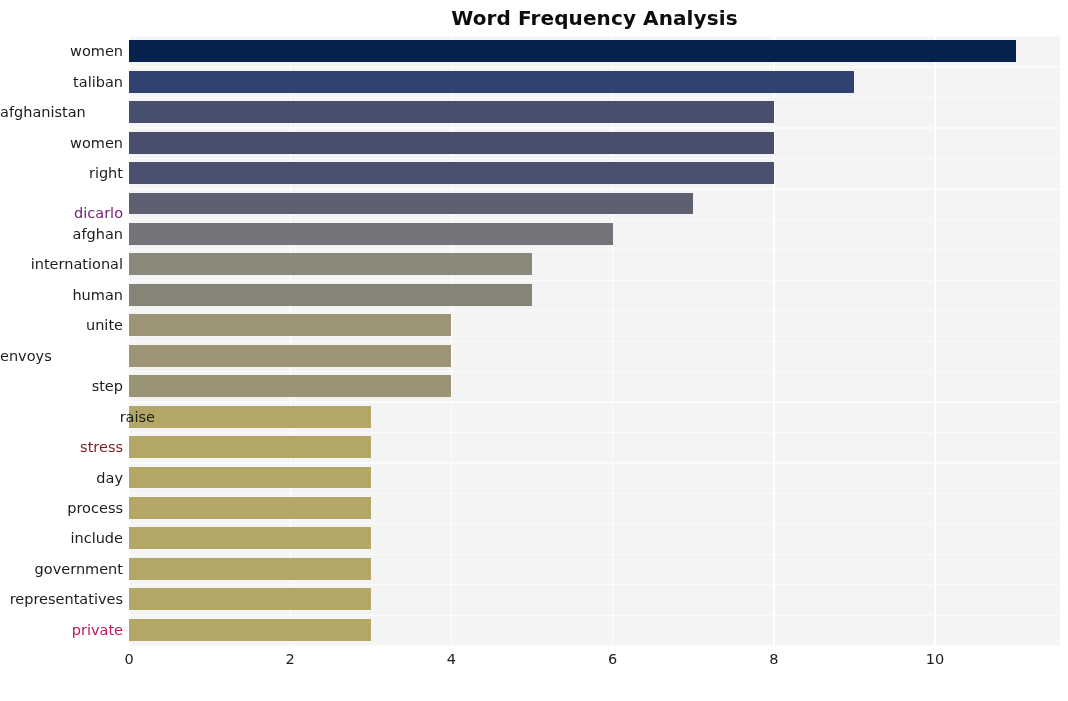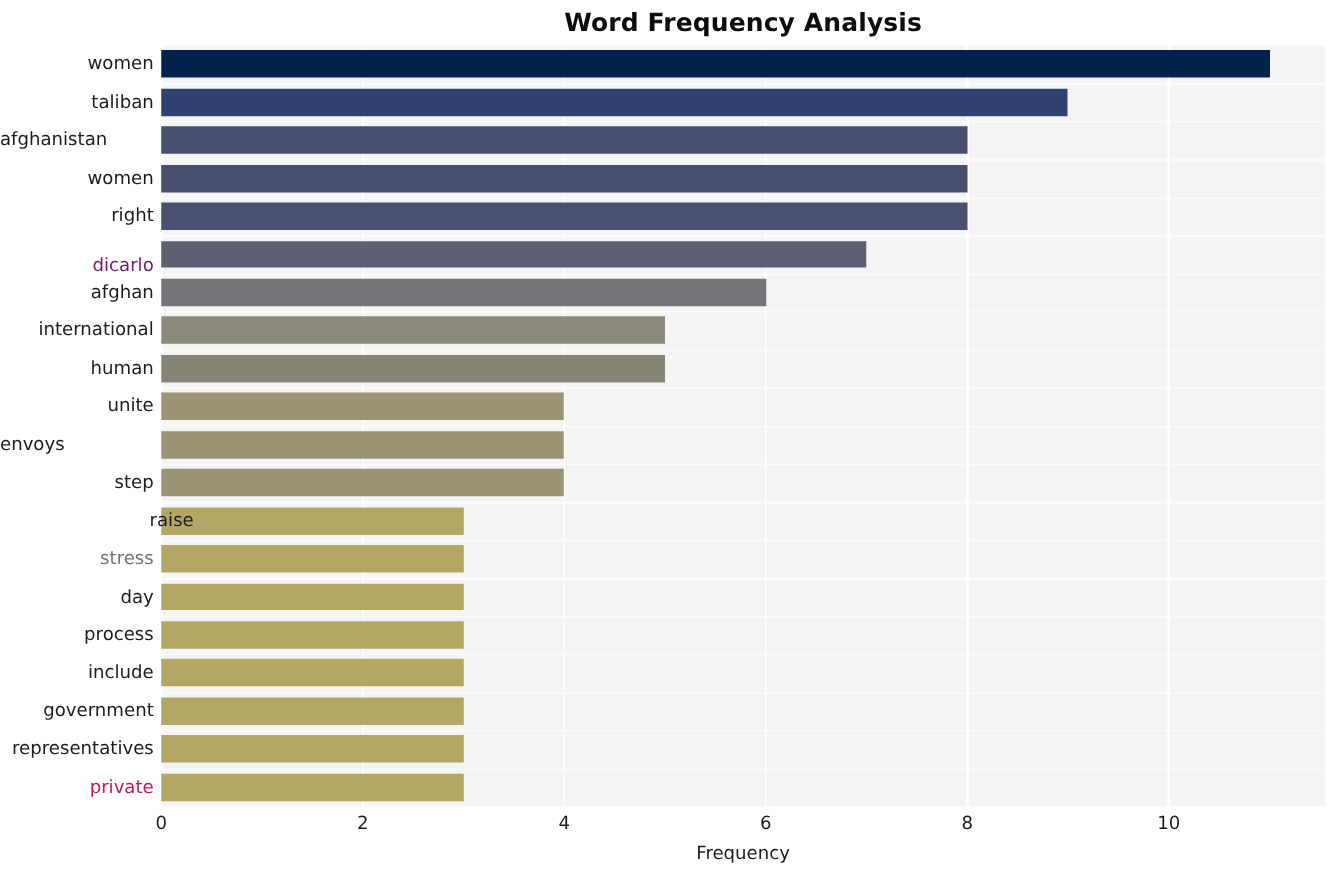--- a/index.html
+++ b/index.html
@@ -185,32 +185,31 @@
       <div class="ytick" style="top: 134.575px; width: 123px; left: 0px; text-align: right; color: rgb(28, 28, 28);">women</div>
       <div class="ytick" style="top: 165.025px; width: 123px; left: 0px; text-align: right; color: rgb(28, 28, 28);">right</div>
       <div class="ytick" style="top: 205px; width: 123px; left: 0px; text-align: right; color: #701a75;">dicarlo</div>
       <div class="ytick" style="top: 225.925px; width: 123px; left: 0px; text-align: right; color: rgb(28, 28, 28);">afghan</div>
       <div class="ytick" style="top: 256.375px; width: 123px; left: 0px; text-align: right; color: rgb(28, 28, 28);">international</div>
       <div class="ytick" style="top: 286.825px; width: 123px; left: 0px; text-align: right; color: rgb(28, 28, 28);">human</div>
       <div class="ytick" style="top: 317.275px; width: 123px; left: 0px; text-align: right; color: rgb(28, 28, 28);">unite</div>
       <div class="ytick" style="top: 347.725px; width: 123px; left: 0px; text-align: left; color: rgb(28, 28, 28);">envoys</div>
       <div class="ytick" style="top: 378.175px; width: 123px; left: 0px; text-align: right; color: rgb(28, 28, 28);">step</div>
       <div class="ytick" style="top: 408.625px; width: 123px; left: 0px; text-align: right; color: rgb(28, 28, 28); padding-left: 32px;">raise</div>
-      <div class="ytick" style="top: 439.075px; width: 123px; left: 0px; text-align: right; color: #737373;">stress</div>
+      <div class="ytick" style="top: 439.075px; width: 123px; left: 0px; text-align: right; color: #7f1d1d;">stress</div>
       <div class="ytick" style="top: 469.525px; width: 123px; left: 0px; text-align: right; color: rgb(28, 28, 28);">day</div>
       <div class="ytick" style="top: 499.975px; width: 123px; left: 0px; text-align: right; color: rgb(28, 28, 28);">process</div>
       <div class="ytick" style="top: 530.425px; width: 123px; left: 0px; text-align: right; color: rgb(28, 28, 28);">include</div>
       <div class="ytick" style="top: 560.875px; width: 123px; left: 0px; text-align: right; color: rgb(28, 28, 28);">government</div>
       <div class="ytick" style="top: 591.325px; width: 123px; left: 0px; text-align: right; color: rgb(28, 28, 28);">representatives</div>
       <div class="ytick" style="top: 621.775px; width: 123px; left: 0px; text-align: right; color: #be185d;">private</div>
     </div>
   <div id="x-tick-labels">
       <div class="xtick" style="left: 129px; color: rgb(28, 28, 28);">0</div>
       <div class="xtick" style="left: 290.212px; color: rgb(28, 28, 28);">2</div>
       <div class="xtick" style="left: 451.424px; color: rgb(28, 28, 28);">4</div>
       <div class="xtick" style="left: 612.636px; color: rgb(28, 28, 28);">6</div>
       <div class="xtick" style="left: 773.848px; color: rgb(28, 28, 28);">8</div>
       <div class="xtick" style="left: 935.061px; color: rgb(28, 28, 28);">10</div>
     </div>
 
-  <div id="x-axis-label">Frequency</div>
 
 </div>
 
 </body></html>

